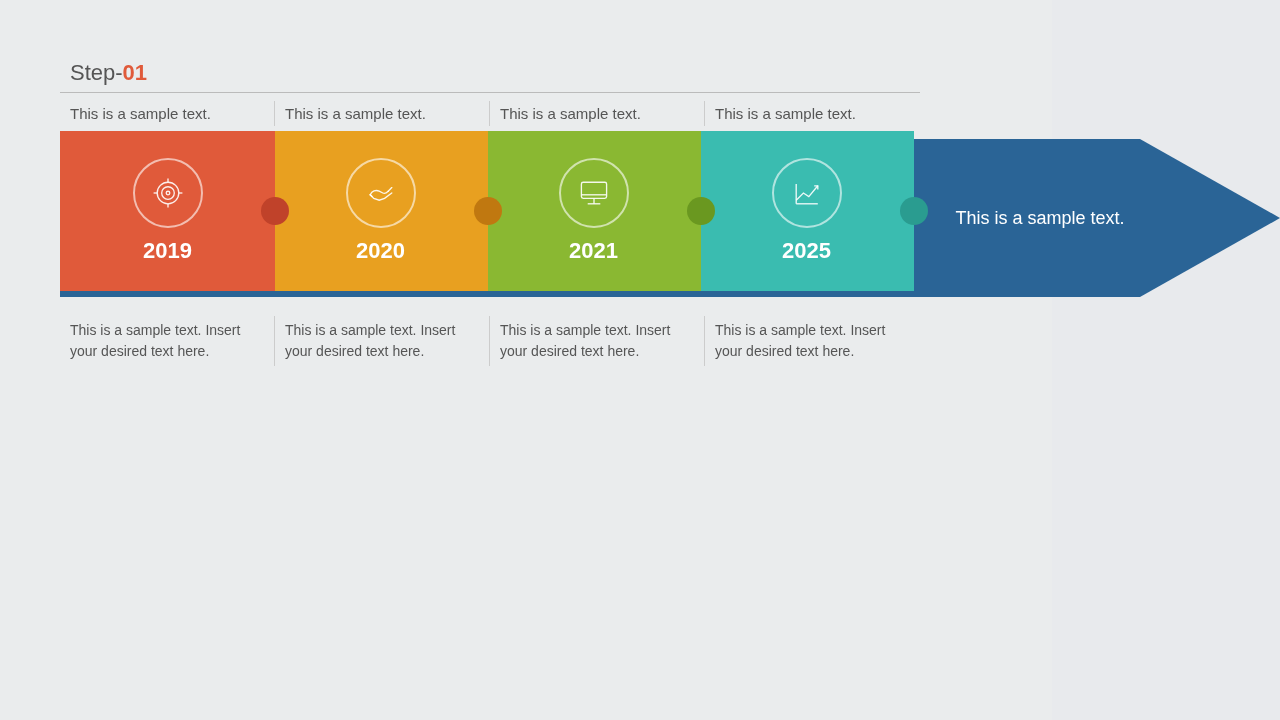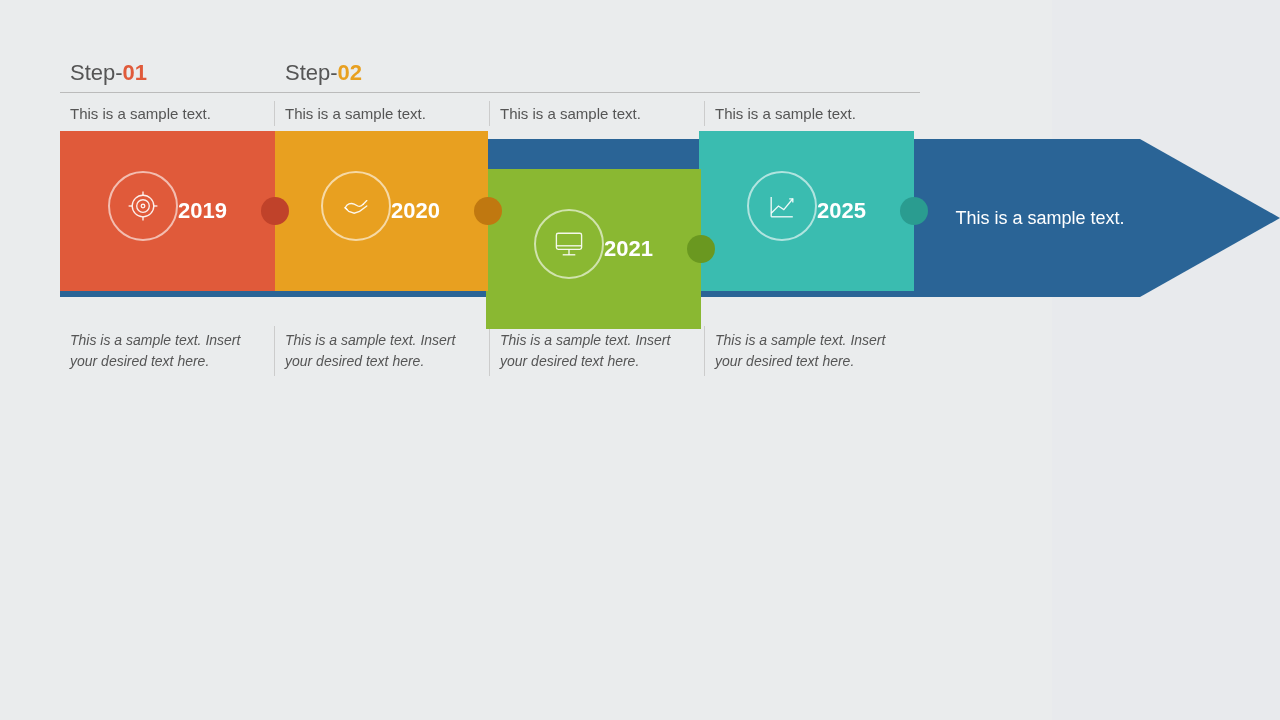--- a/index.html
+++ b/index.html
@@ -63,21 +63,21 @@
       font-size: 15px;
       color: #555;
       padding: 4px 10px;
       border-right: 1px solid #ccc;
     }
     .top-text-cell:last-child { border-right: none; }
     .block {
       width: 215px;
       height: 160px;
       display: flex;
-      flex-direction: row;
+      flex-direction: column;
       align-items: center;
       justify-content: center;
       position: relative;
       margin-right: 0;
     }
     .block-red { background: #e05a3a; }
     .block-yellow { background: #e8a020; }
     .block-green { background: #8ab832; }
     .block-teal { background: #3abcb0; }
 
@@ -126,22 +126,21 @@
       display: flex;
       z-index: 2;
       margin-left: 10px;
     }
 
     
     .bottom-texts {
       display: flex;
       width: 860px;
       margin-left: 10px;
-      margin-top: 20px;
-      font-style: italic;
+      margin-top: 10px;
     }
     .bottom-text-cell {
       width: 215px;
       font-size: 14px;
       color: #555;
       padding: 4px 10px;
       line-height: 1.5;
       border-right: 1px solid #ccc;
     }
     .bottom-text-cell:last-child { border-right: none; }
@@ -166,23 +165,20 @@
 
 <div class="slide">
   <div class="title"></div>
 
   <div class="timeline-container">
 
     <div class="step-labels">
       <div class="step-label step-01">
         <span class="step-text">Step-</span><span class="step-num">01</span>
       </div>
-      <div class="step-label step-02">
-        <span class="step-text">Step-</span><span class="step-num">02</span>
-      </div>
     </div>
 
     <div class="top-texts">
       <div class="top-text-cell">This is a sample text.</div>
       <div class="top-text-cell">This is a sample text.</div>
       <div class="top-text-cell">This is a sample text.</div>
       <div class="top-text-cell">This is a sample text.</div>
     </div>
 
     <div style="position:relative; height:175px; margin-top:5px;">
@@ -215,21 +211,21 @@
               <path d="M8 22 C10 18 14 16 18 18 L22 20 C24 21 26 20 28 18" stroke-linecap="round"></path>
               <path d="M28 18 L32 14" stroke-linecap="round"></path>
               <path d="M8 22 L12 26 L18 28 L24 26 L32 20" stroke-linecap="round"></path>
               <path d="M10 24 L8 22" stroke-linecap="round"></path>
             </svg>
           </div>
           <div class="block-year">2020</div>
           <div style="position:absolute;right:-14px;top:50%;transform:translateY(-50%);width:28px;height:28px;background:#c07810;border-radius:50%;z-index:20;"></div>
         </div>
 
-        <div class="block block-green" style="z-index:4; margin-left:-2px;margin-top:38px;">
+        <div class="block block-green" style="z-index:4; margin-left:-2px;">
           <div class="block-icon">
             <svg viewBox="0 0 40 40">
               <rect x="6" y="8" width="28" height="18" rx="2"></rect>
               <line x1="20" y1="26" x2="20" y2="32"></line>
               <line x1="13" y1="32" x2="27" y2="32"></line>
               <line x1="6" y1="22" x2="34" y2="22"></line>
             </svg>
           </div>
           <div class="block-year">2021</div>
           <div style="position:absolute;right:-14px;top:50%;transform:translateY(-50%);width:28px;height:28px;background:#6a9820;border-radius:50%;z-index:20;"></div>

